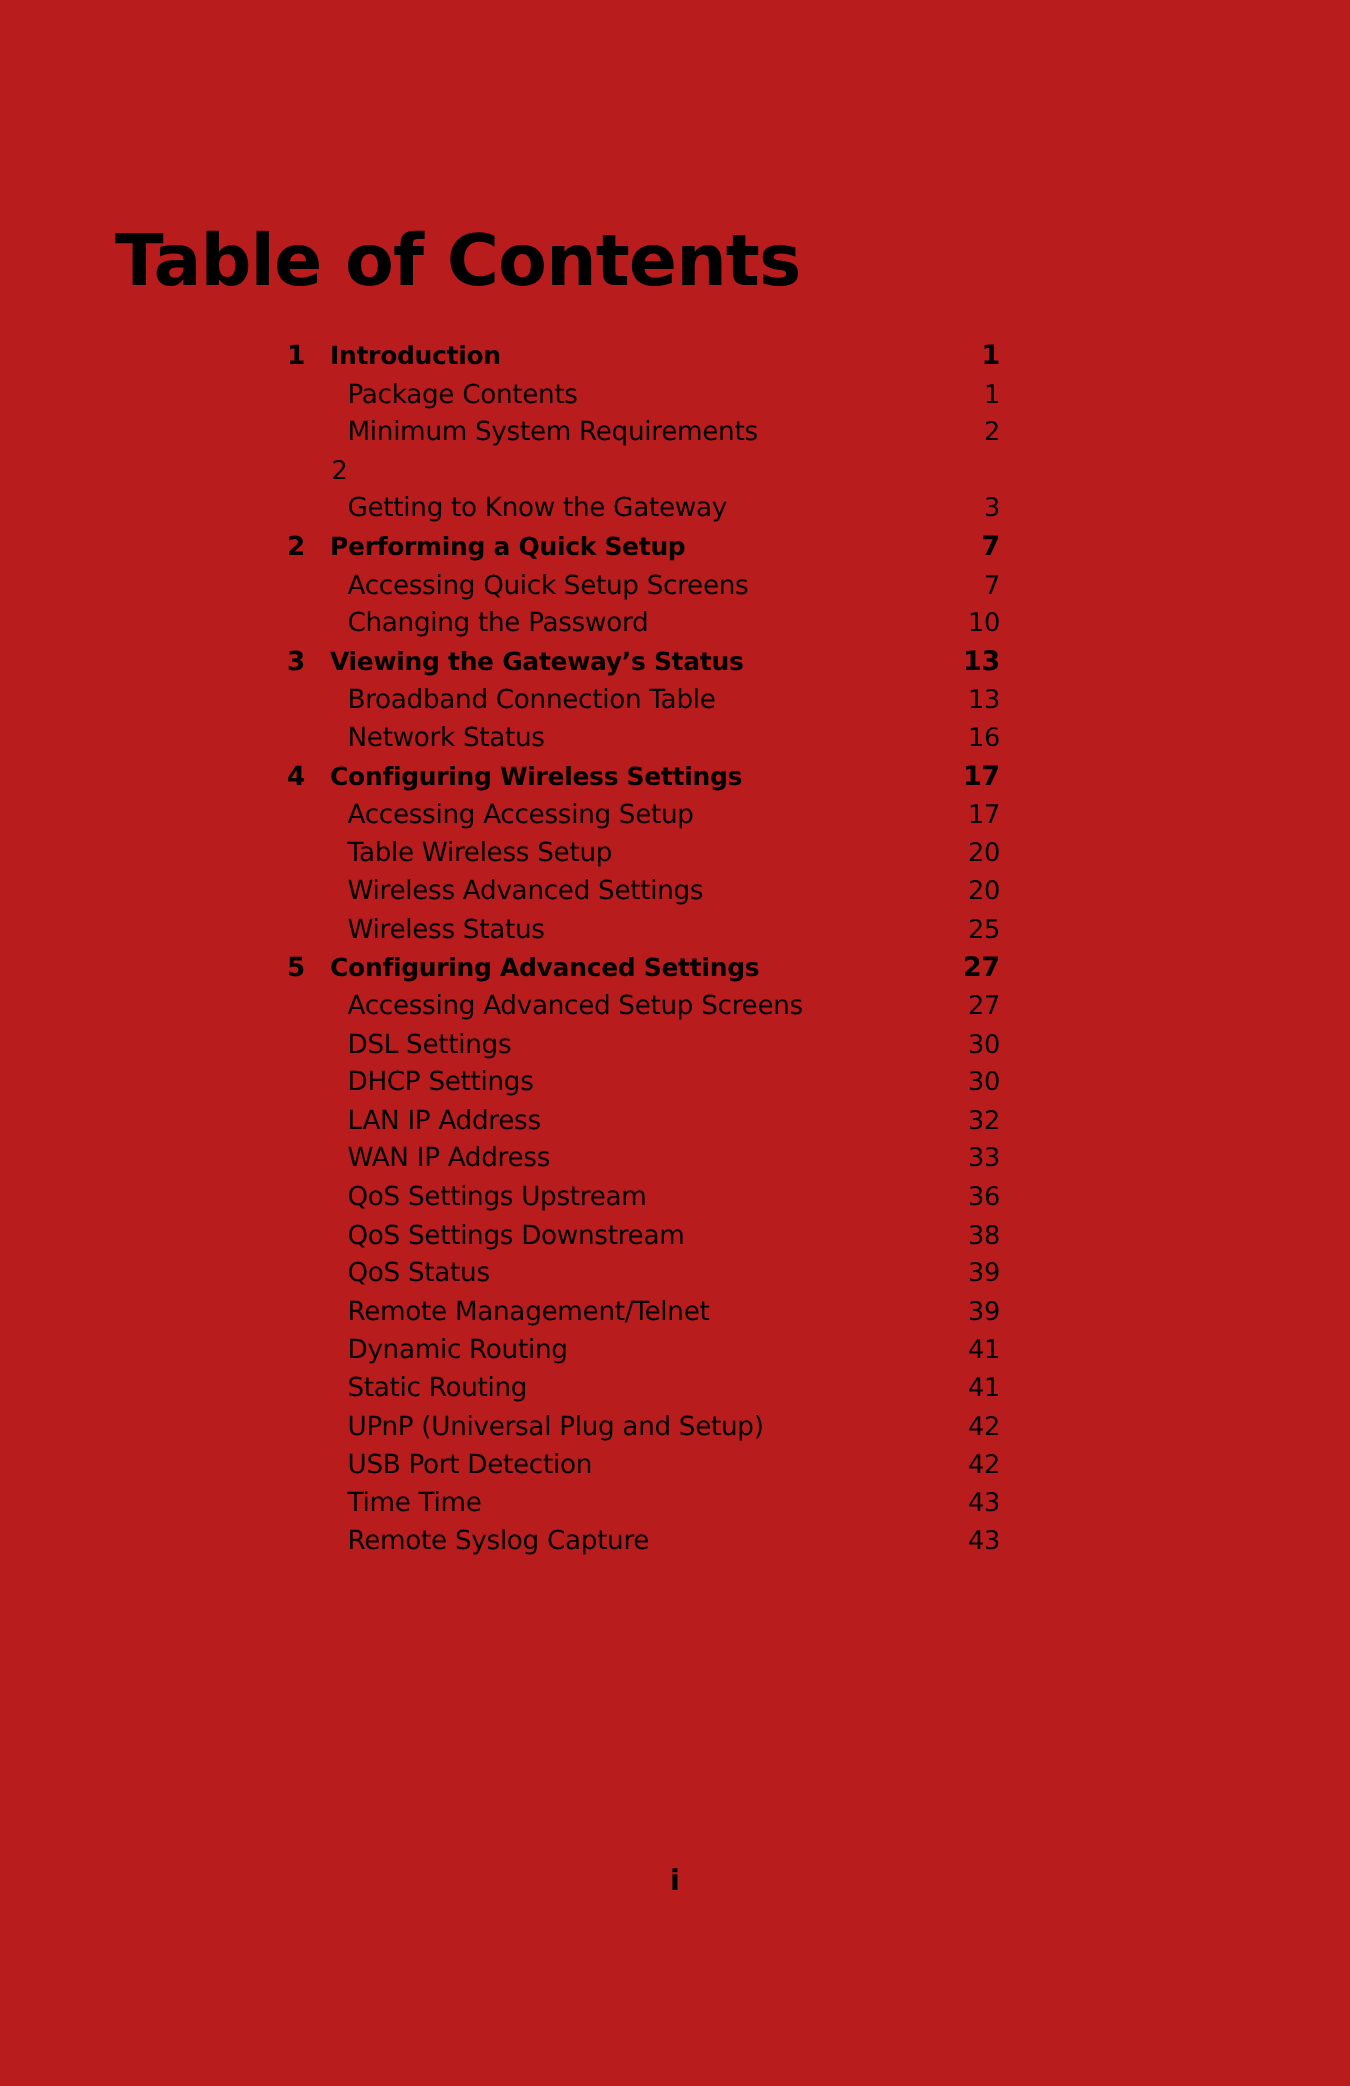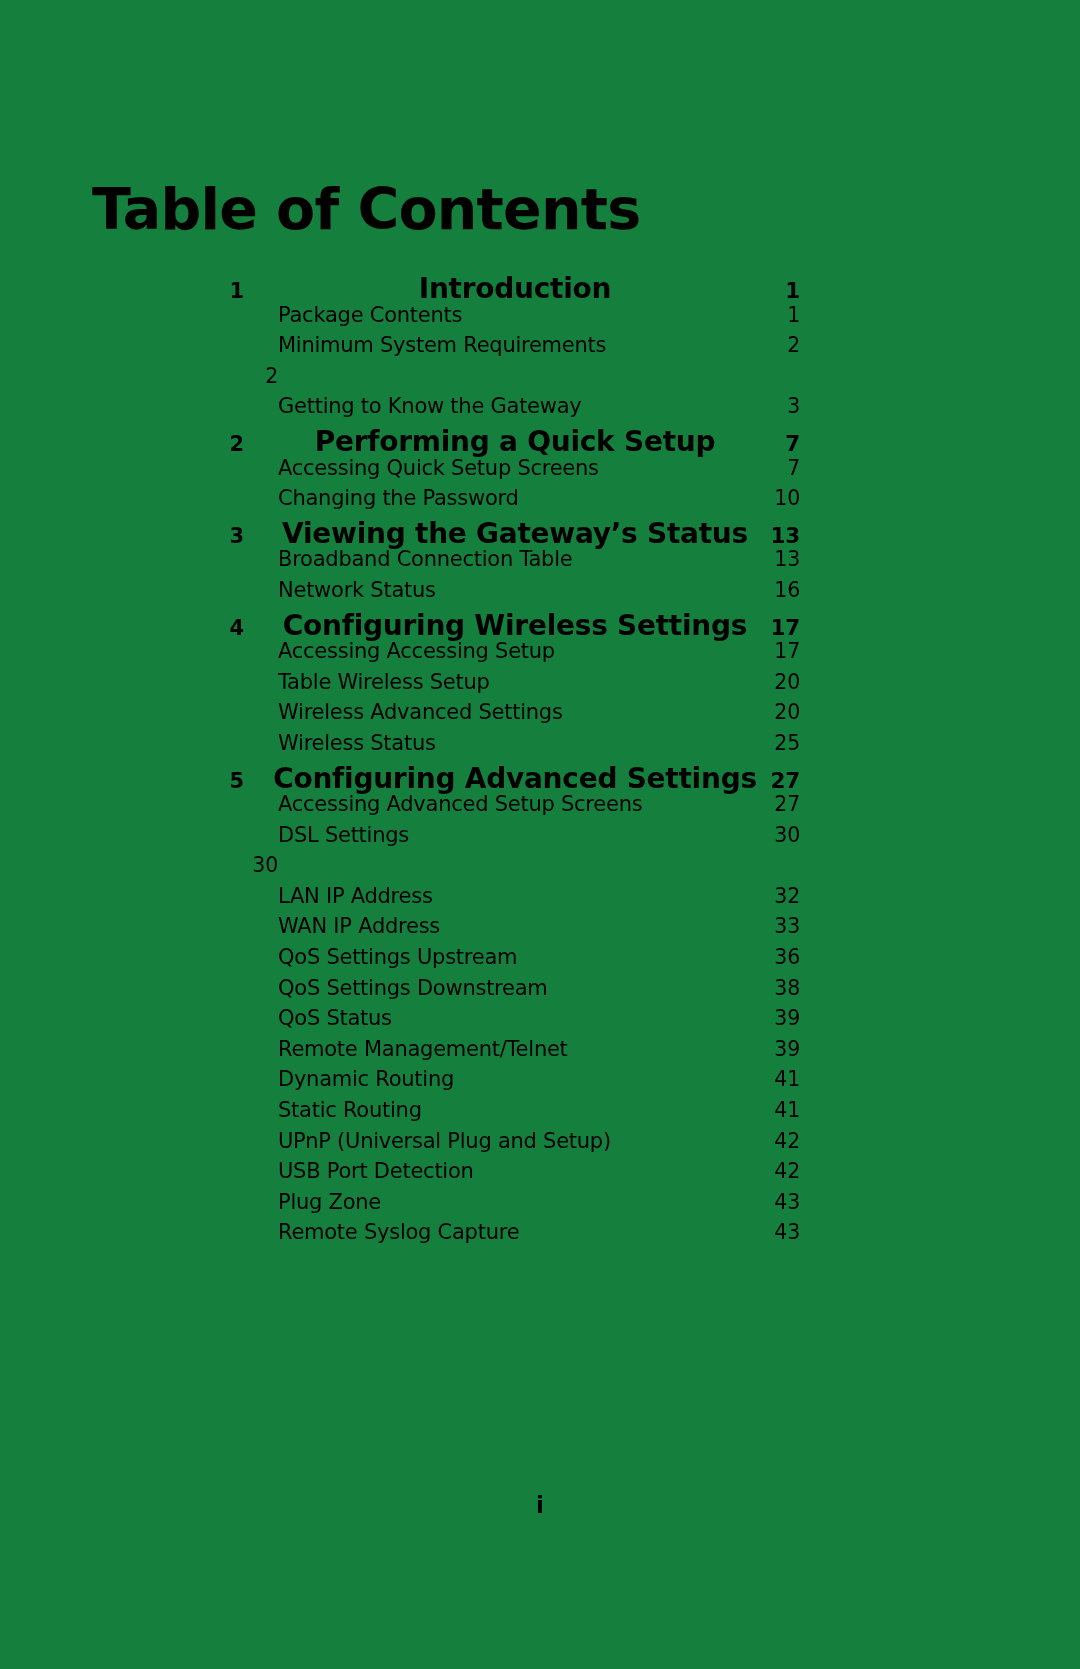--- a/index.html
+++ b/index.html
@@ -13,21 +13,21 @@
     height: 1669px;
     position: relative;
     font-family: "DejaVu Sans", sans-serif;
     color: #000000;
     overflow: hidden;
   }
 
   .page {
     position: absolute;
     inset: 0;
-    background: #15803d;
+    background: #b91c1c;
   }
 
   
   .toc-title {
     position: absolute;
     left: 92px;
     top: 143px;
     font-family: "DejaVu Sans", sans-serif;
     font-weight: 700;
     font-size: 57px;
@@ -70,25 +70,24 @@
 
   .toc-page {
     flex: 0 0 auto;
     text-align: right;
     min-width: 34px;
     white-space: nowrap;
   }
 
   
   .toc-row.level-chapter .toc-label {
-    font-size: 28px;
+    font-size: 20px;
     font-weight: 700;
     letter-spacing: -0.25px;
     padding-left: 20px;
-    text-align: center;
   }
   .toc-row.level-chapter .toc-page {
     font-size: 21.5px;
     font-weight: 700;
     letter-spacing: -0.2px;
   }
 
   
   .toc-row.level-section .toc-num {
     font-weight: 400;
@@ -215,20 +214,21 @@
         <span class="toc-label">Accessing Advanced Setup Screens</span>
         <span class="toc-page">27</span>
       </div>
       <div class="toc-row level-section">
         <span class="toc-num"></span>
         <span class="toc-label">DSL Settings</span>
         <span class="toc-page">30</span>
       </div>
       <div class="toc-row level-section">
         <span class="toc-num"></span>
+        <span class="toc-label">DHCP Settings</span>
         <span class="toc-page">30</span>
       </div>
       <div class="toc-row level-section">
         <span class="toc-num"></span>
         <span class="toc-label">LAN IP Address</span>
         <span class="toc-page">32</span>
       </div>
       <div class="toc-row level-section">
         <span class="toc-num"></span>
         <span class="toc-label">WAN IP Address</span>
@@ -269,21 +269,21 @@
         <span class="toc-label">UPnP (Universal Plug and Setup)</span>
         <span class="toc-page">42</span>
       </div>
       <div class="toc-row level-section">
         <span class="toc-num"></span>
         <span class="toc-label">USB Port Detection</span>
         <span class="toc-page">42</span>
       </div>
       <div class="toc-row level-section">
         <span class="toc-num"></span>
-        <span class="toc-label">Plug Zone</span>
+        <span class="toc-label">Time Time</span>
         <span class="toc-page">43</span>
       </div>
       <div class="toc-row level-section">
         <span class="toc-num"></span>
         <span class="toc-label">Remote Syslog Capture</span>
         <span class="toc-page">43</span>
       </div>
     </div>
 
   <div class="footer-folio">i</div>

